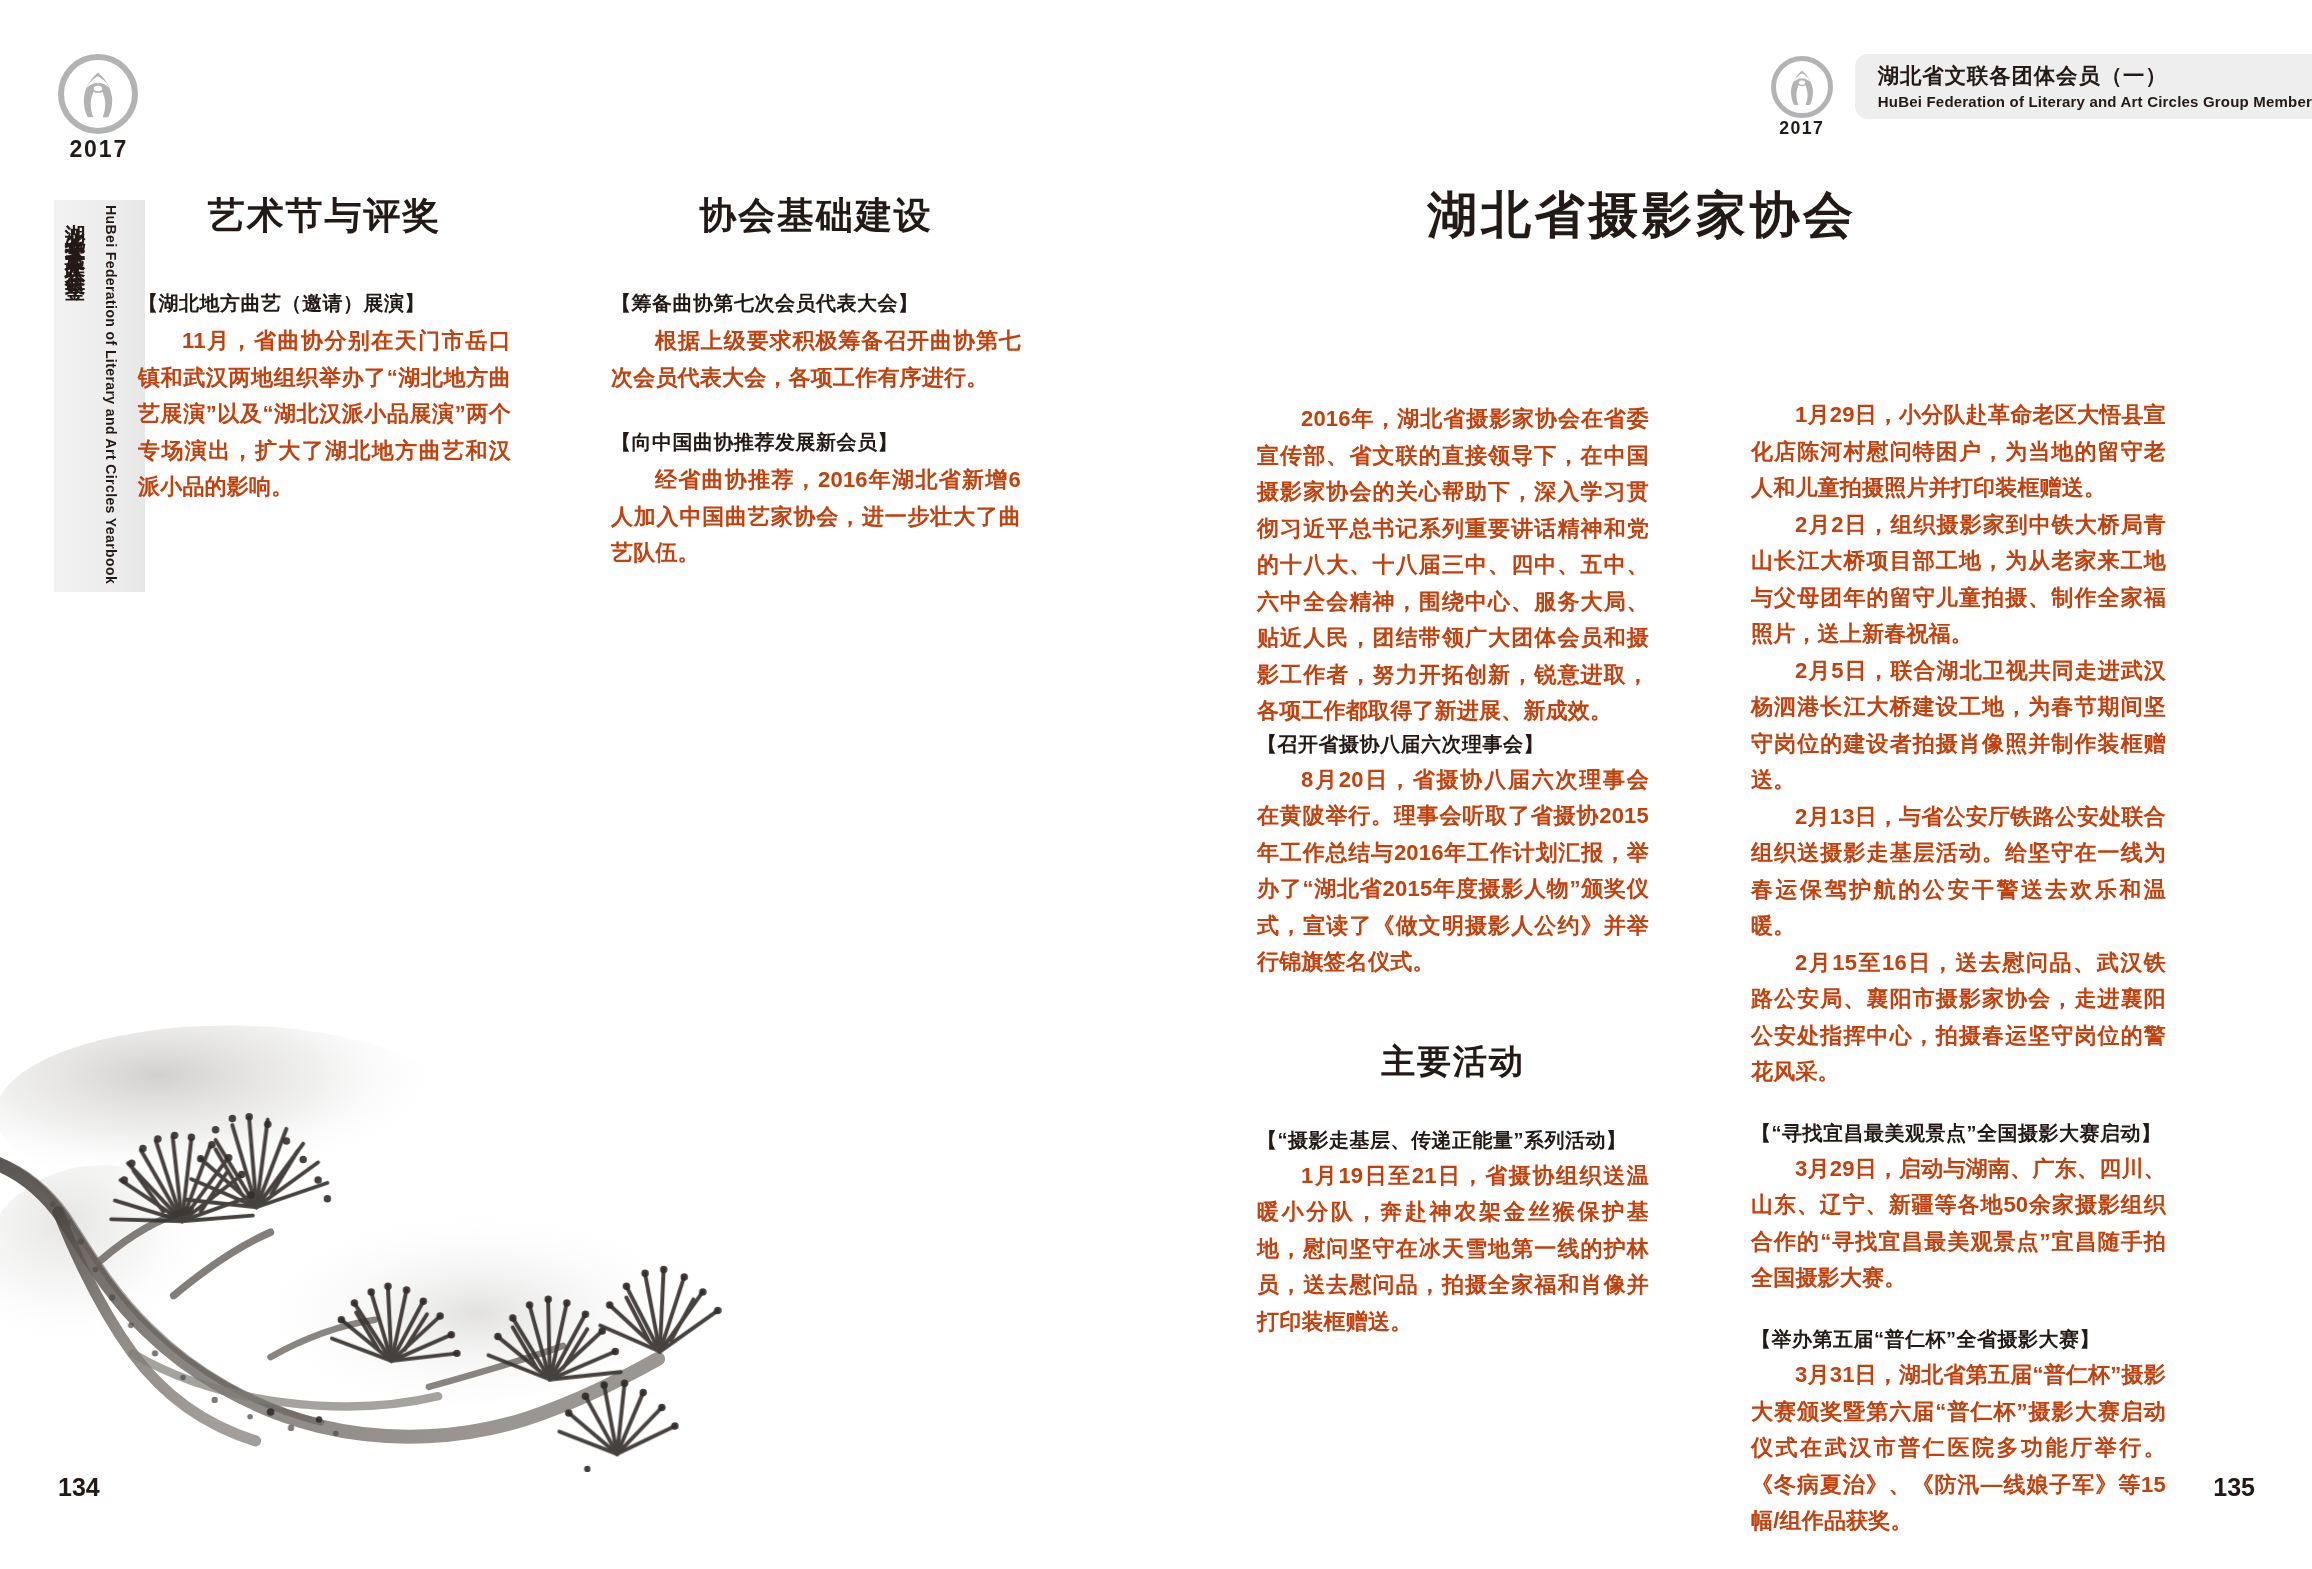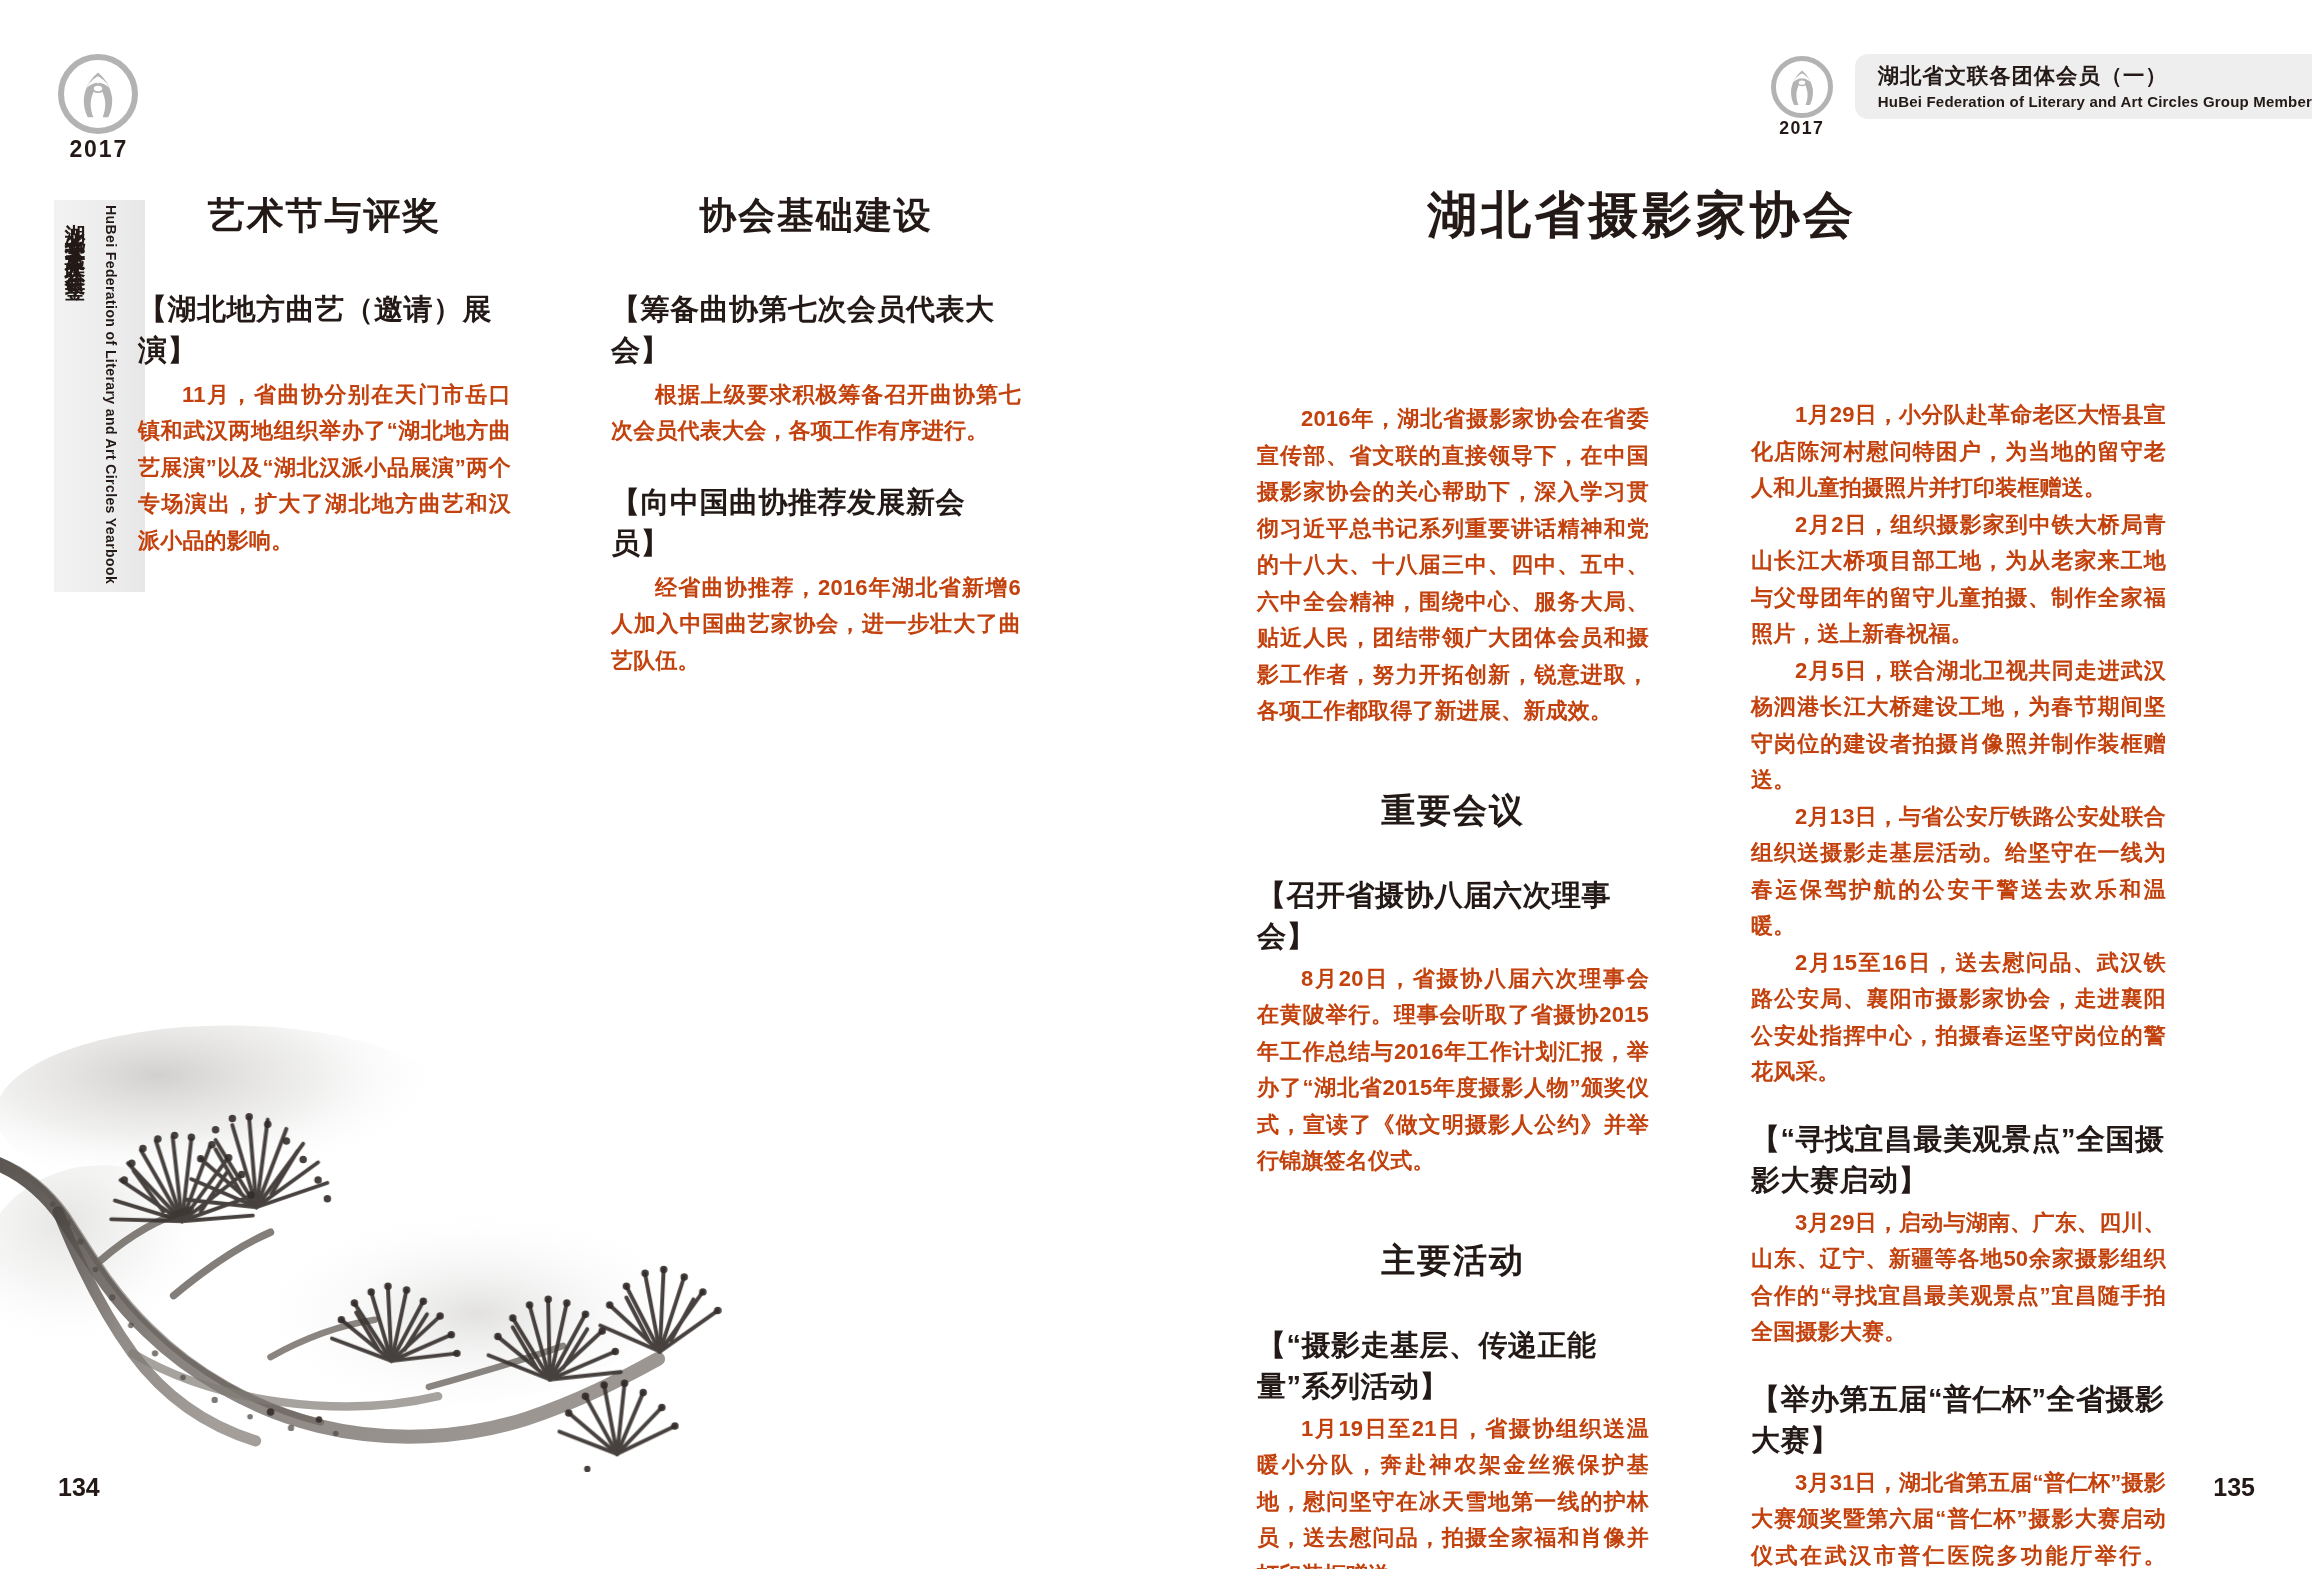--- a/index.html
+++ b/index.html
@@ -97,21 +97,21 @@
     font-weight: bold;
     font-size: 37px;
     color: #231916;
     text-align: center;
     letter-spacing: 1.9px;
   }
 
   .bracket-head {
     font-family: "Liberation Sans", sans-serif;
     font-weight: bold;
-    font-size: 29px;
+    font-size: 20px;
     color: #231916;
     line-height: 1.42;
     letter-spacing: 0.5px;
   }
 
   .body-par {
     font-size: 22px;
     line-height: 1.66;
     color: #c2410c;
     text-align: justify;
@@ -483,21 +483,20 @@
       <div id="rp-head-en">HuBei Federation of Literary and Art Circles Group Members</div>
     </div>
   </div>
 
   <div id="rp-title">湖北省摄影家协会</div>
 
   <div id="rp-col1">
 
     <div class="body-par">2016年，湖北省摄影家协会在省委宣传部、省文联的直接领导下，在中国摄影家协会的关心帮助下，深入学习贯彻习近平总书记系列重要讲话精神和党的十八大、十八届三中、四中、五中、六中全会精神，围绕中心、服务大局、贴近人民，团结带领广大团体会员和摄影工作者，努力开拓创新，锐意进取，各项工作都取得了新进展、新成效。</div>
 
-    <div class="section-head spaced-top">重要会议</div>
     <div class="item">
       <div class="bracket-head">【召开省摄协八届六次理事会】</div>
       <div class="body-par">8月20日，省摄协八届六次理事会在黄陂举行。理事会听取了省摄协2015年工作总结与2016年工作计划汇报，举办了“湖北省2015年度摄影人物”颁奖仪式，宣读了《做文明摄影人公约》并举行锦旗签名仪式。</div>
     </div>
 
     <div class="section-head spaced-top">主要活动</div>
     <div class="item tight">
       <div class="bracket-head">【“摄影走基层、传递正能量”系列活动】</div>
       <div class="body-par">1月19日至21日，省摄协组织送温暖小分队，奔赴神农架金丝猴保护基地，慰问坚守在冰天雪地第一线的护林员，送去慰问品，拍摄全家福和肖像并打印装框赠送。</div>
     </div>

